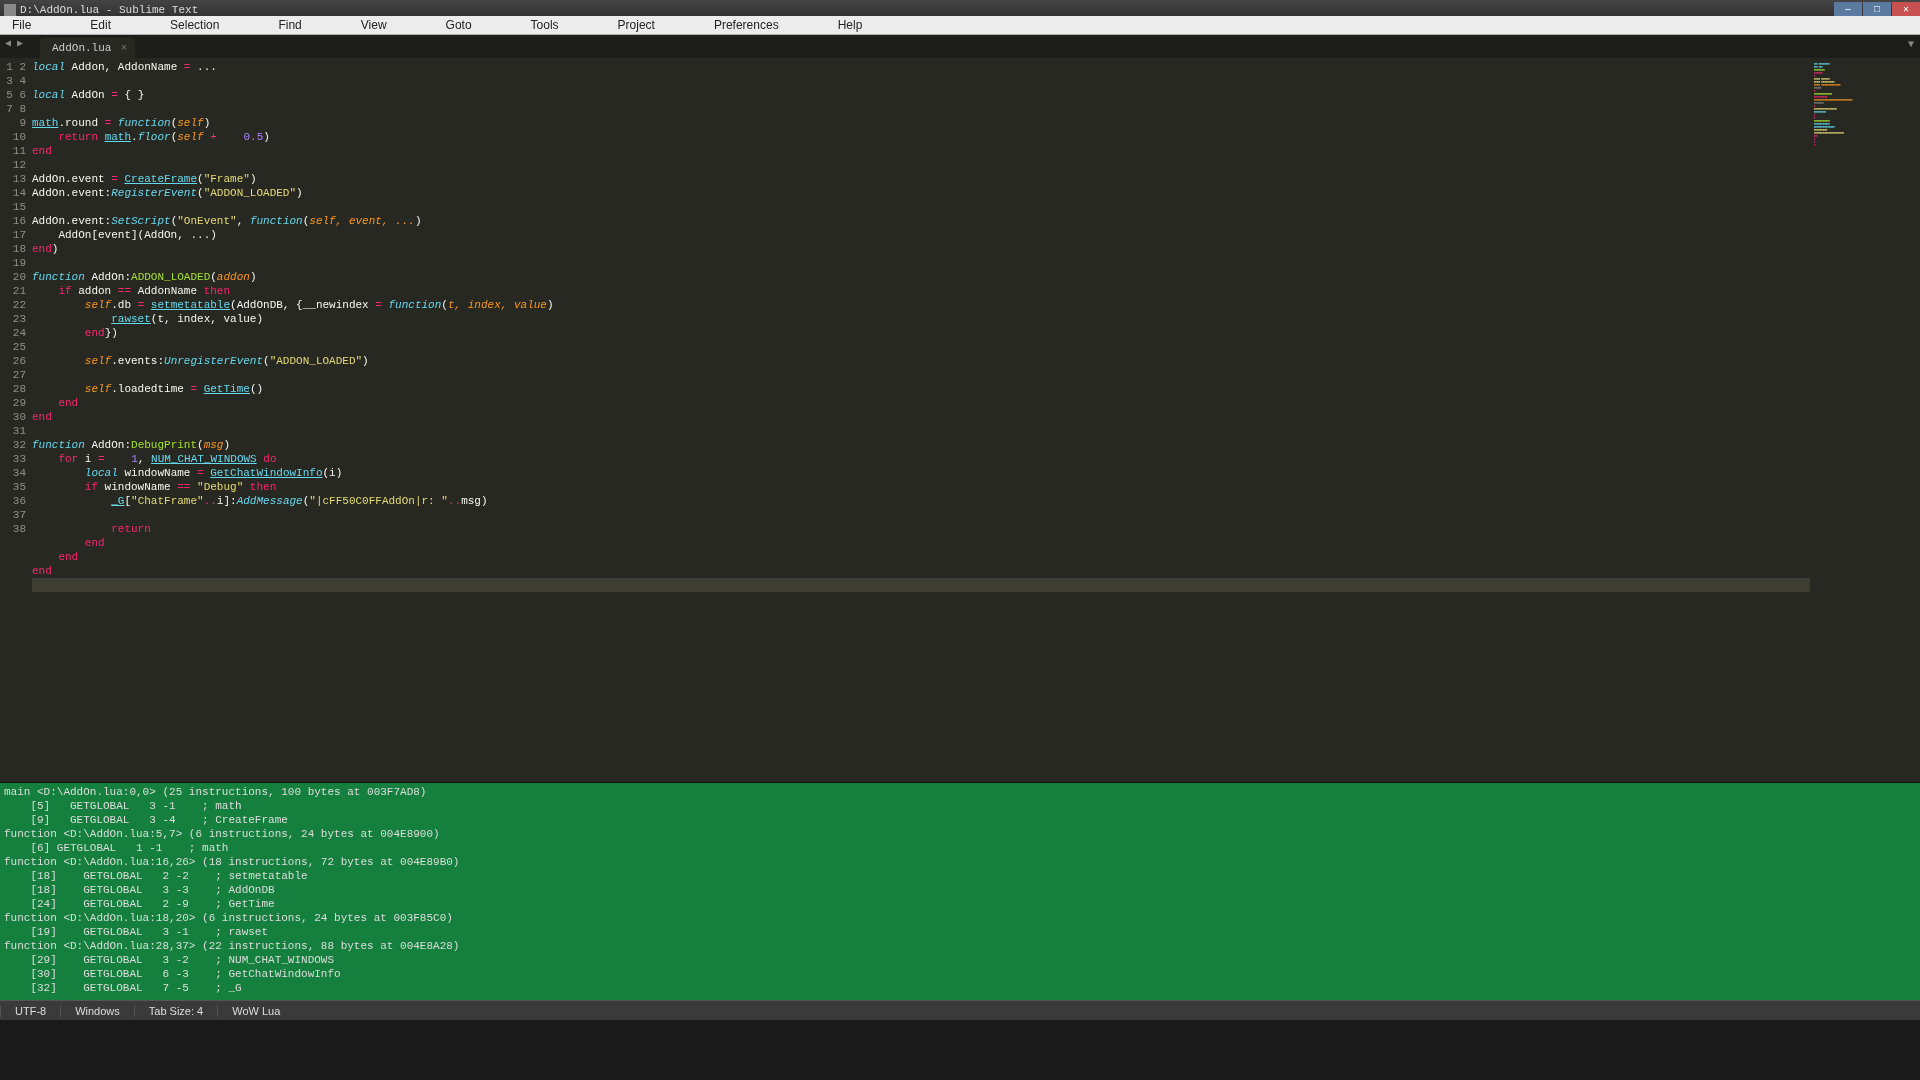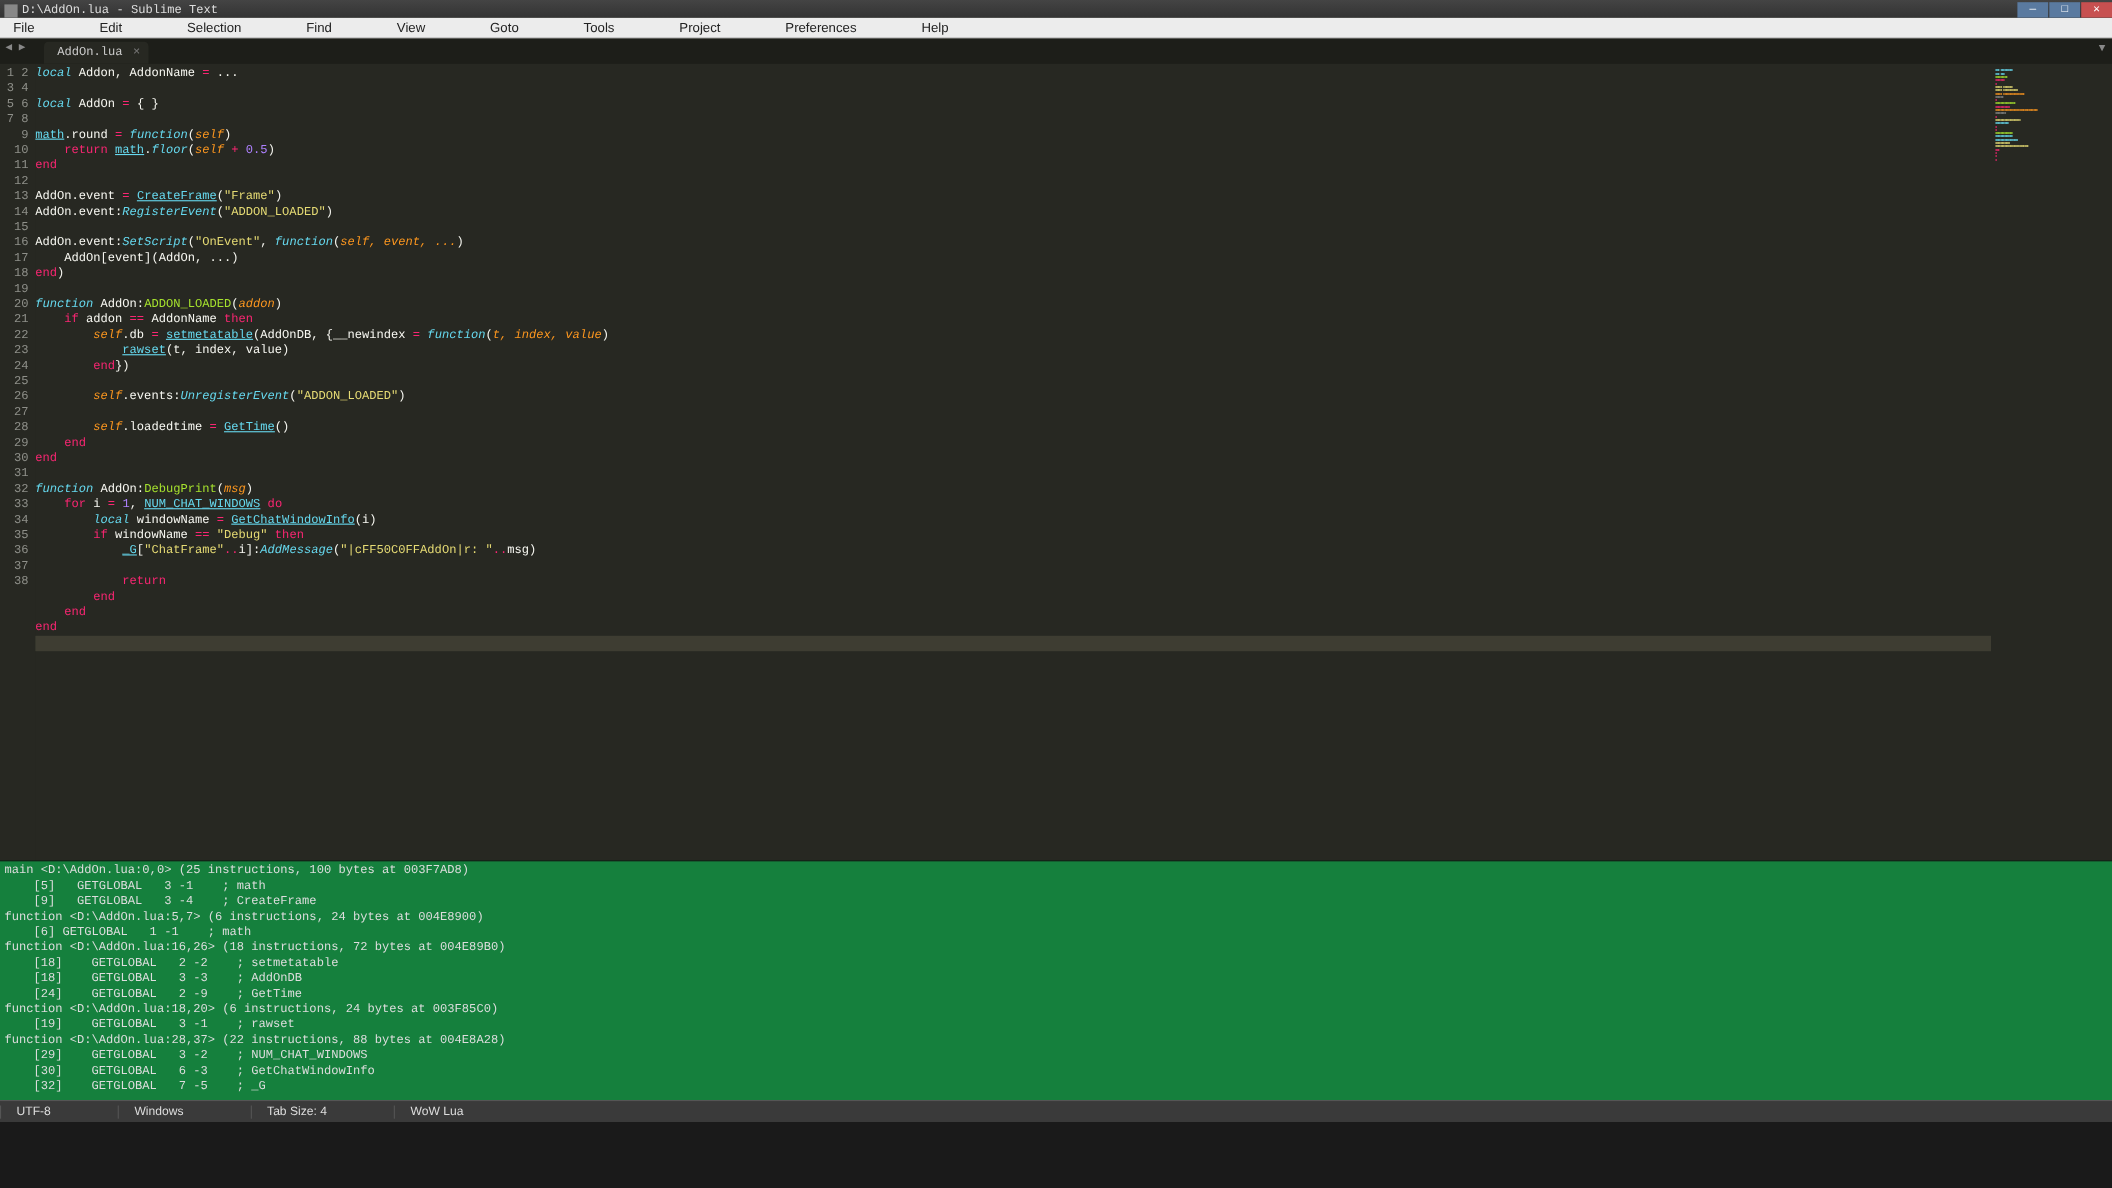--- a/index.html
+++ b/index.html
@@ -111,21 +111,21 @@
   padding: 4px;
   font-size: 2px;
   line-height: 3px;
   color: #888;
   overflow: hidden;
 }
 .cursor-line { background: #3e3d32; display: inline-block; width: 100%; }
 .kw { color: #f92672; }
 .kw2 { color: #66d9ef; font-style: italic; }
 .str { color: #e6db74; }
-.num { color: #ae81ff; }
+.num { color: #ae81ff; margin-left: 20px; }
 .fn { color: #a6e22e; }
 .fnunder { color: #66d9ef; text-decoration: underline; }
 .param { color: #fd971f; font-style: italic; }
 .op { color: #f92672; }
 .id { color: #f8f8f2; }
 .console {
   background: #15803d;
   height: 218px;
   color: #ddd;
   font-size: 11px;
@@ -140,21 +140,21 @@
   height: 20px;
   display: flex;
   align-items: center;
   color: #ddd;
   font-size: 11px;
   font-family: 'Segoe UI', Tahoma, sans-serif;
   border-top: 1px solid #555;
 }
 .statusbar .left { display: flex; align-items: center; padding-left: 6px; flex: 1; }
 .statusbar .sicon { width: 12px; height: 12px; border: 1px solid #aaa; margin-right: 6px; }
-.statusbar .right { display: flex; gap: 47px; }
+.statusbar .right { display: flex; }
 .statusbar .right div { padding: 0 14px; border-left: 1px solid #555; }
 .taskbar { background: #1a1a1a; height: 60px; }
 </style>
 </head>
 <body>
 
 <div class="titlebar">
   <div class="icon"></div>
   <span>D:\AddOn.lua - Sublime Text</span>
   <div class="controls">

